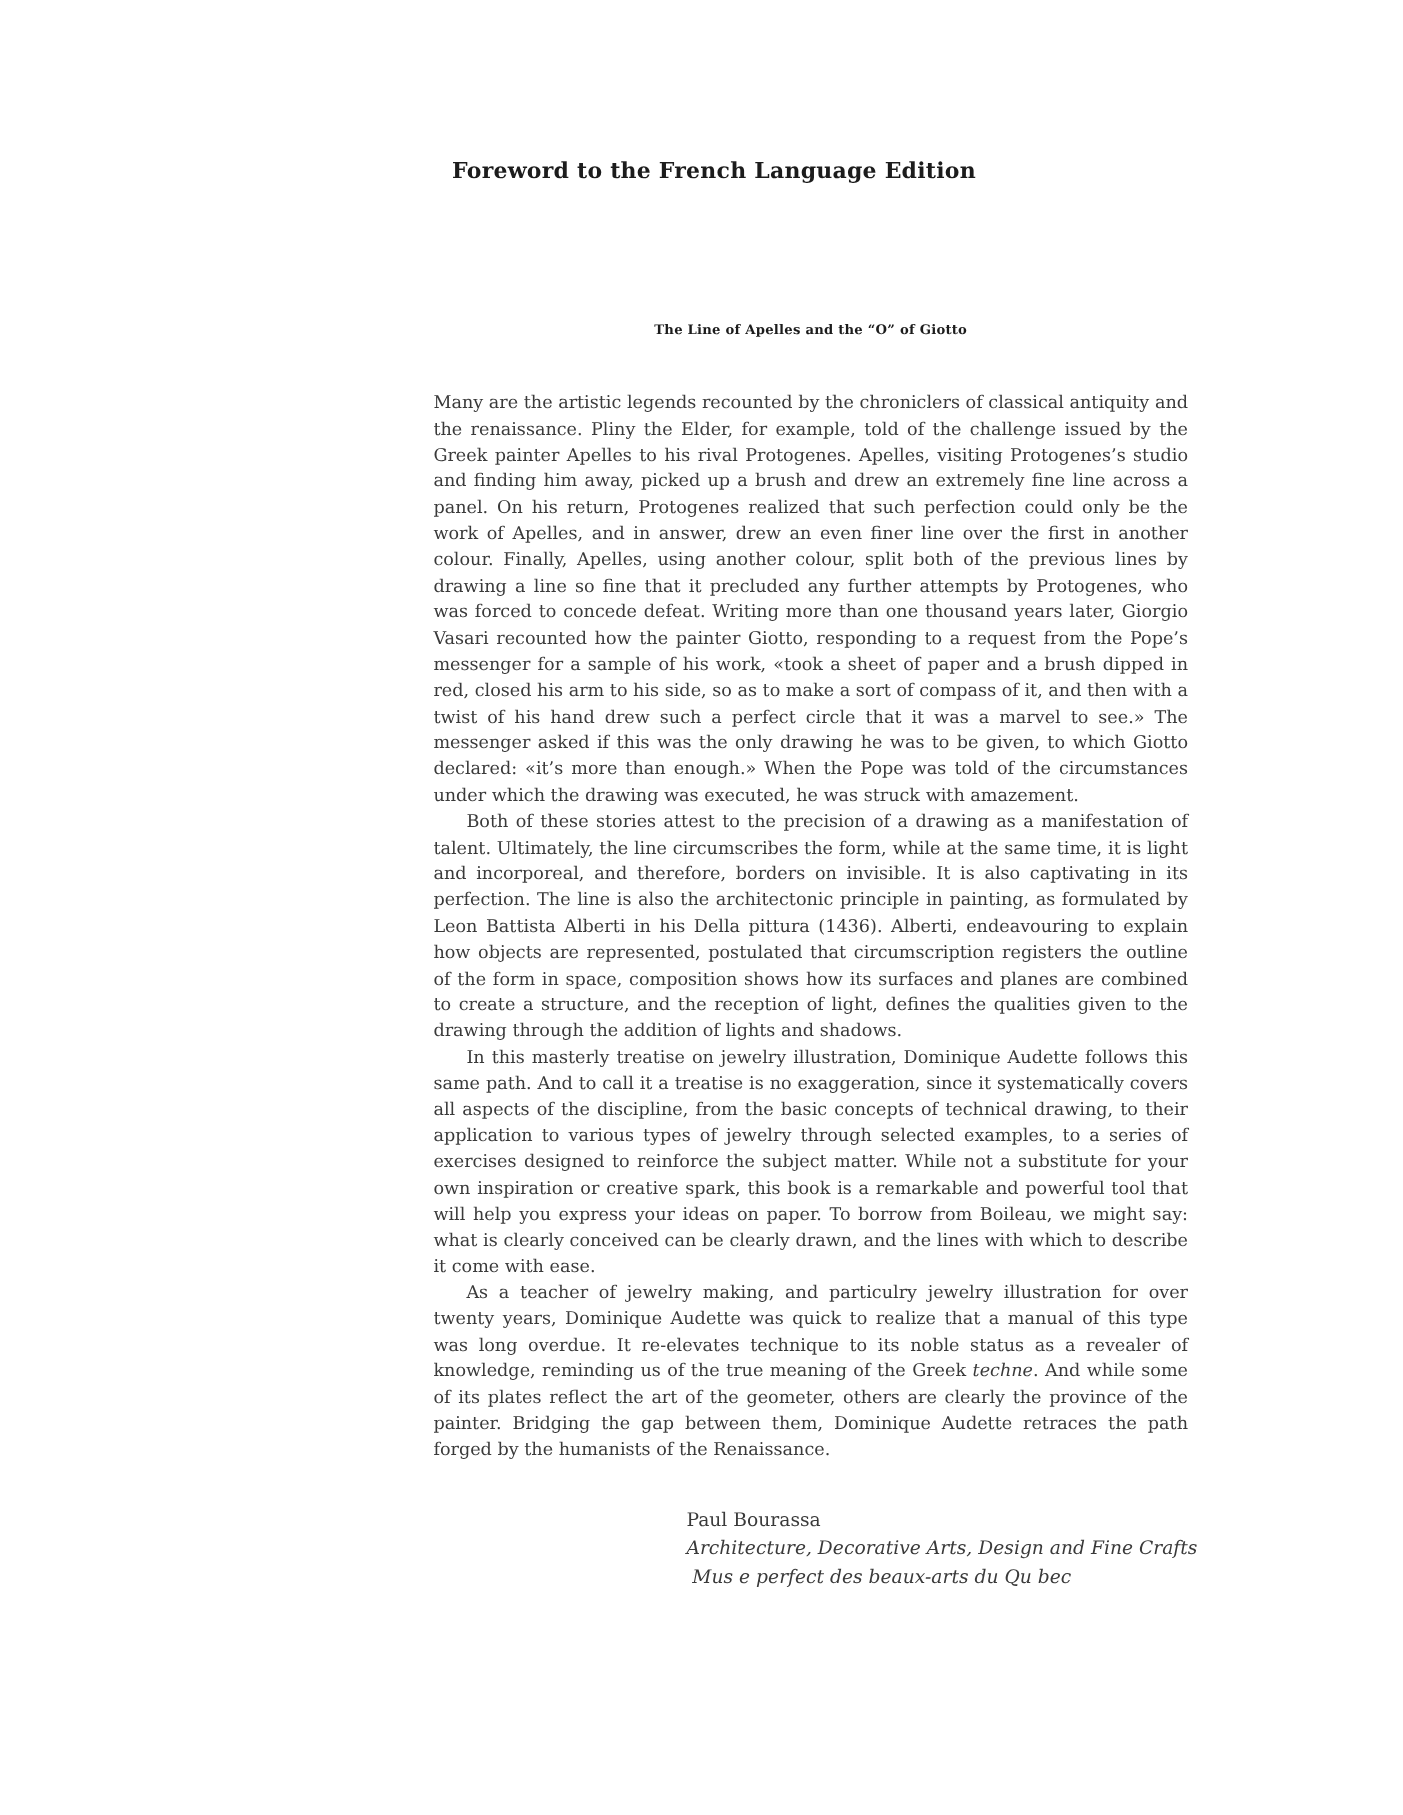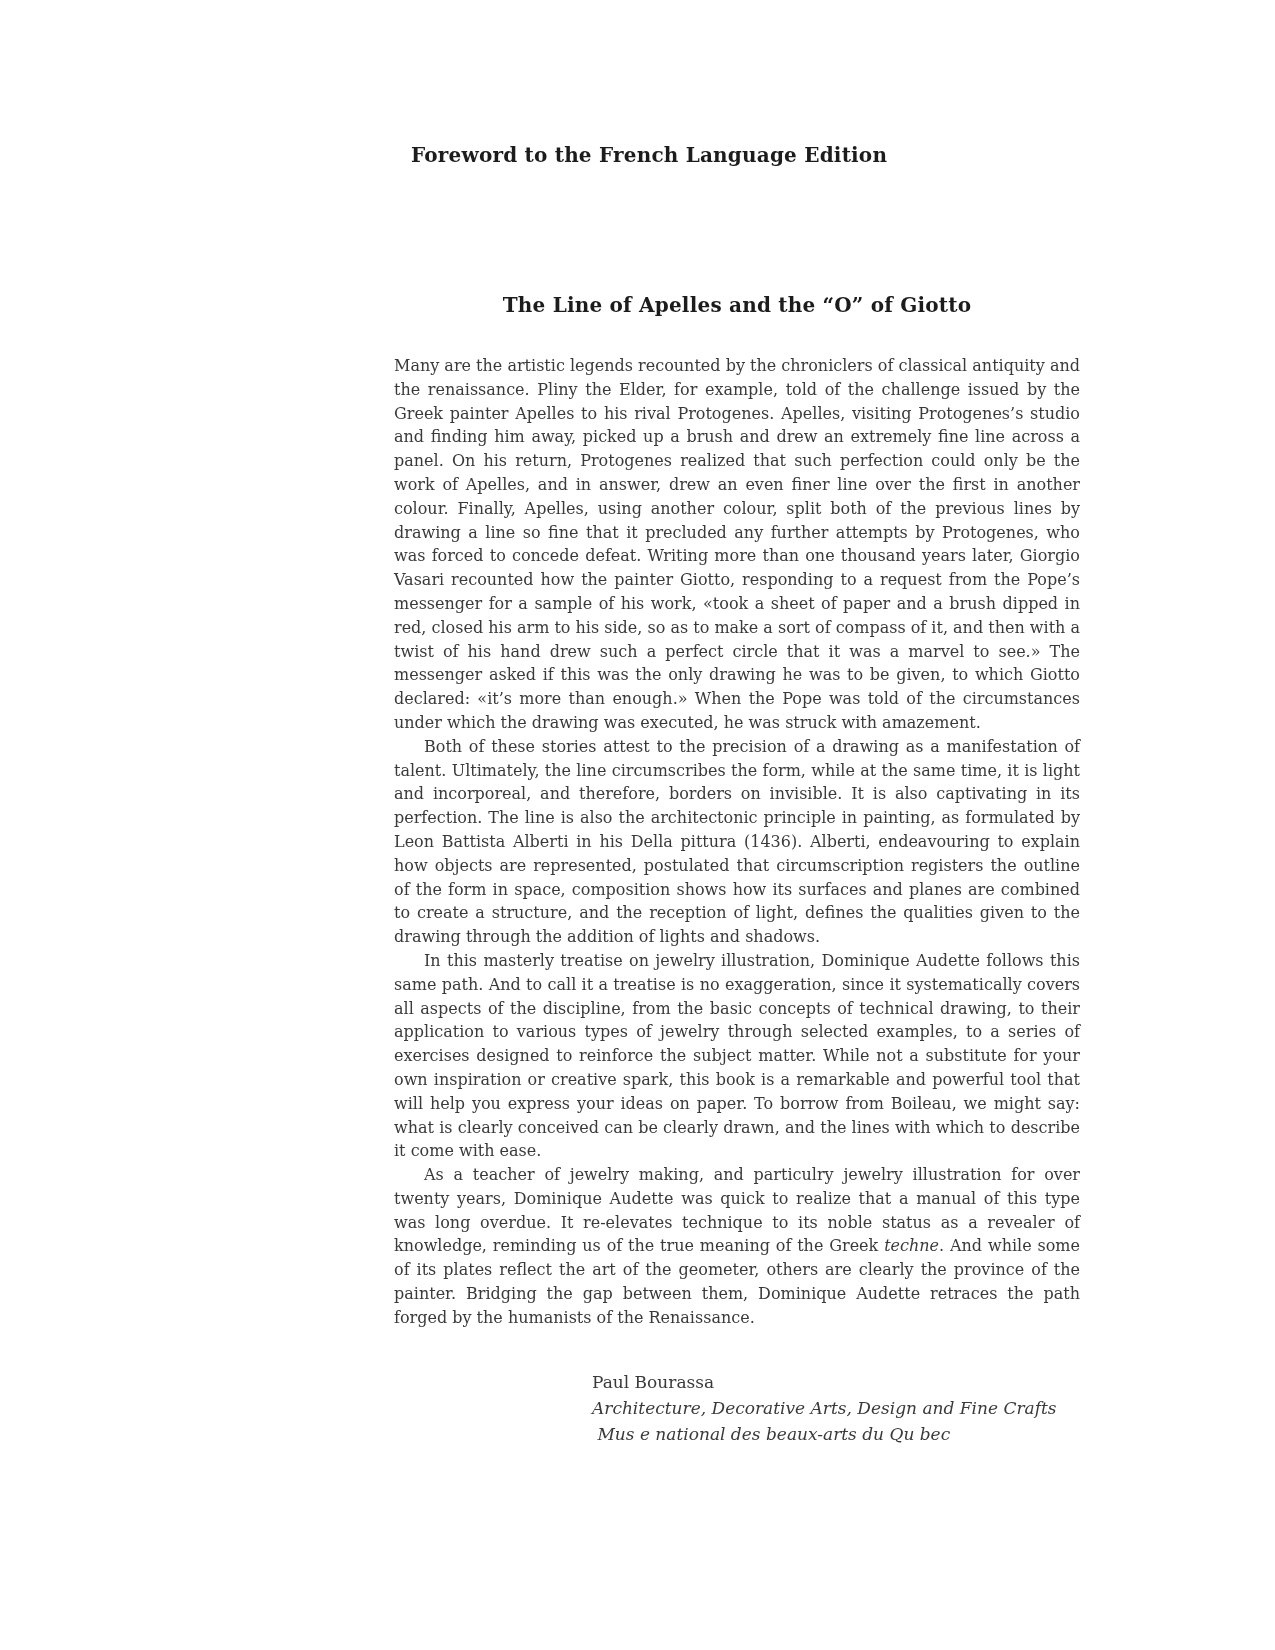--- a/index.html
+++ b/index.html
@@ -30,21 +30,21 @@
     color:var(--heading-ink);
     letter-spacing:0.2px;
   }
   .section-subtitle{
     position:absolute;
     left:394px;
     top:293px;
     width:686px;
     margin:0;
     text-align:center;
-    font-size:20px;
+    font-size:12px;
     line-height:1.2;
     font-weight:bold;
     color:var(--heading-ink);
     letter-spacing:0.2px;
   }
   .body-text{
     position:absolute;
     left:394px;
     top:342px;
     width:686px;
@@ -57,21 +57,21 @@
   .body-text p{
     margin:0;
     padding:0;
   }
   .body-text p.indent{
     text-indent:30px;
   }
   .italic{font-style:italic;}
   .signature{
     position:absolute;
-    left:592px;
+    left:624px;
     top:1369px;
     width:560px;
     font-size:17px;
     line-height:26px;
     color:var(--ink);
   }
   .signature div{
     white-space:pre-wrap;
   }
   .signature .role{
@@ -90,16 +90,16 @@
   <div class="body-text" id="paragraphs">
       <p><span>Many are the artistic legends recounted by the chroniclers of classical antiquity and the renaissance. Pliny the Elder, for example, told of the challenge issued by the Greek painter Apelles to his rival Protogenes. Apelles, visiting Protogenes’s studio and finding him away, picked up a brush and drew an extremely fine line across a panel. On his return, Protogenes realized that such perfection could only be the work of Apelles, and in answer, drew an even finer line over the first in another colour. Finally, Apelles, using another colour, split both of the previous lines by drawing a line so fine that it precluded any further attempts by Protogenes, who was forced to concede defeat. Writing more than one thousand years later, Giorgio Vasari recounted how the painter Giotto, responding to a request from the Pope’s messenger for a sample of his work, «took a sheet of paper and a brush dipped in red, closed his arm to his side, so as to make a sort of compass of it, and then with a twist of his hand drew such a perfect circle that it was a marvel to see.» The messenger asked if this was the only drawing he was to be given, to which Giotto declared: «it’s more than enough.» When the Pope was told of the circumstances under which the drawing was executed, he was struck with amazement.</span></p>
       <p class="indent"><span>Both of these stories attest to the precision of a drawing as a manifestation of talent. Ultimately, the line circumscribes the form, while at the same time, it is light and incorporeal, and therefore, borders on invisible. It is also captivating in its perfection. The line is also the architectonic principle in painting, as formulated by Leon Battista Alberti in his Della pittura (1436). Alberti, endeavouring to explain how objects are represented, postulated that circumscription registers the outline of the form in space, composition shows how its surfaces and planes are combined to create a structure, and the reception of light, defines the qualities given to the drawing through the addition of lights and shadows.</span></p>
       <p class="indent"><span>In this masterly treatise on jewelry illustration, Dominique Audette follows this same path. And to call it a treatise is no exaggeration, since it systematically covers all aspects of the discipline, from the basic concepts of technical drawing, to their application to various types of jewelry through selected examples, to a series of exercises designed to reinforce the subject matter. While not a substitute for your own inspiration or creative spark, this book is a remarkable and powerful tool that will help you express your ideas on paper. To borrow from Boileau, we might say: what is clearly conceived can be clearly drawn, and the lines with which to describe it come with ease.</span></p>
       <p class="indent"><span>As a teacher of jewelry making, and particulry jewelry illustration for over twenty years, Dominique Audette was quick to realize that a manual of this type was long overdue. It re-elevates technique to its noble status as a revealer of knowledge, reminding us of the true meaning of the Greek </span><span class="italic">techne</span><span>. And while some of its plates reflect the art of the geometer, others are clearly the province of the painter. Bridging the gap between them, Dominique Audette retraces the path forged by the humanists of the Renaissance.</span></p>
     </div>
 
   <div class="signature">
     <div>Paul Bourassa</div>
     <div class="role">Architecture, Decorative Arts, Design and Fine Crafts</div>
-    <div class="role"> Mus e national des beaux-arts du Qu bec</div>
+    <div class="role"> Mus e perfect des beaux-arts du Qu bec</div>
   </div>
 
 </div>
 
 </body></html>

